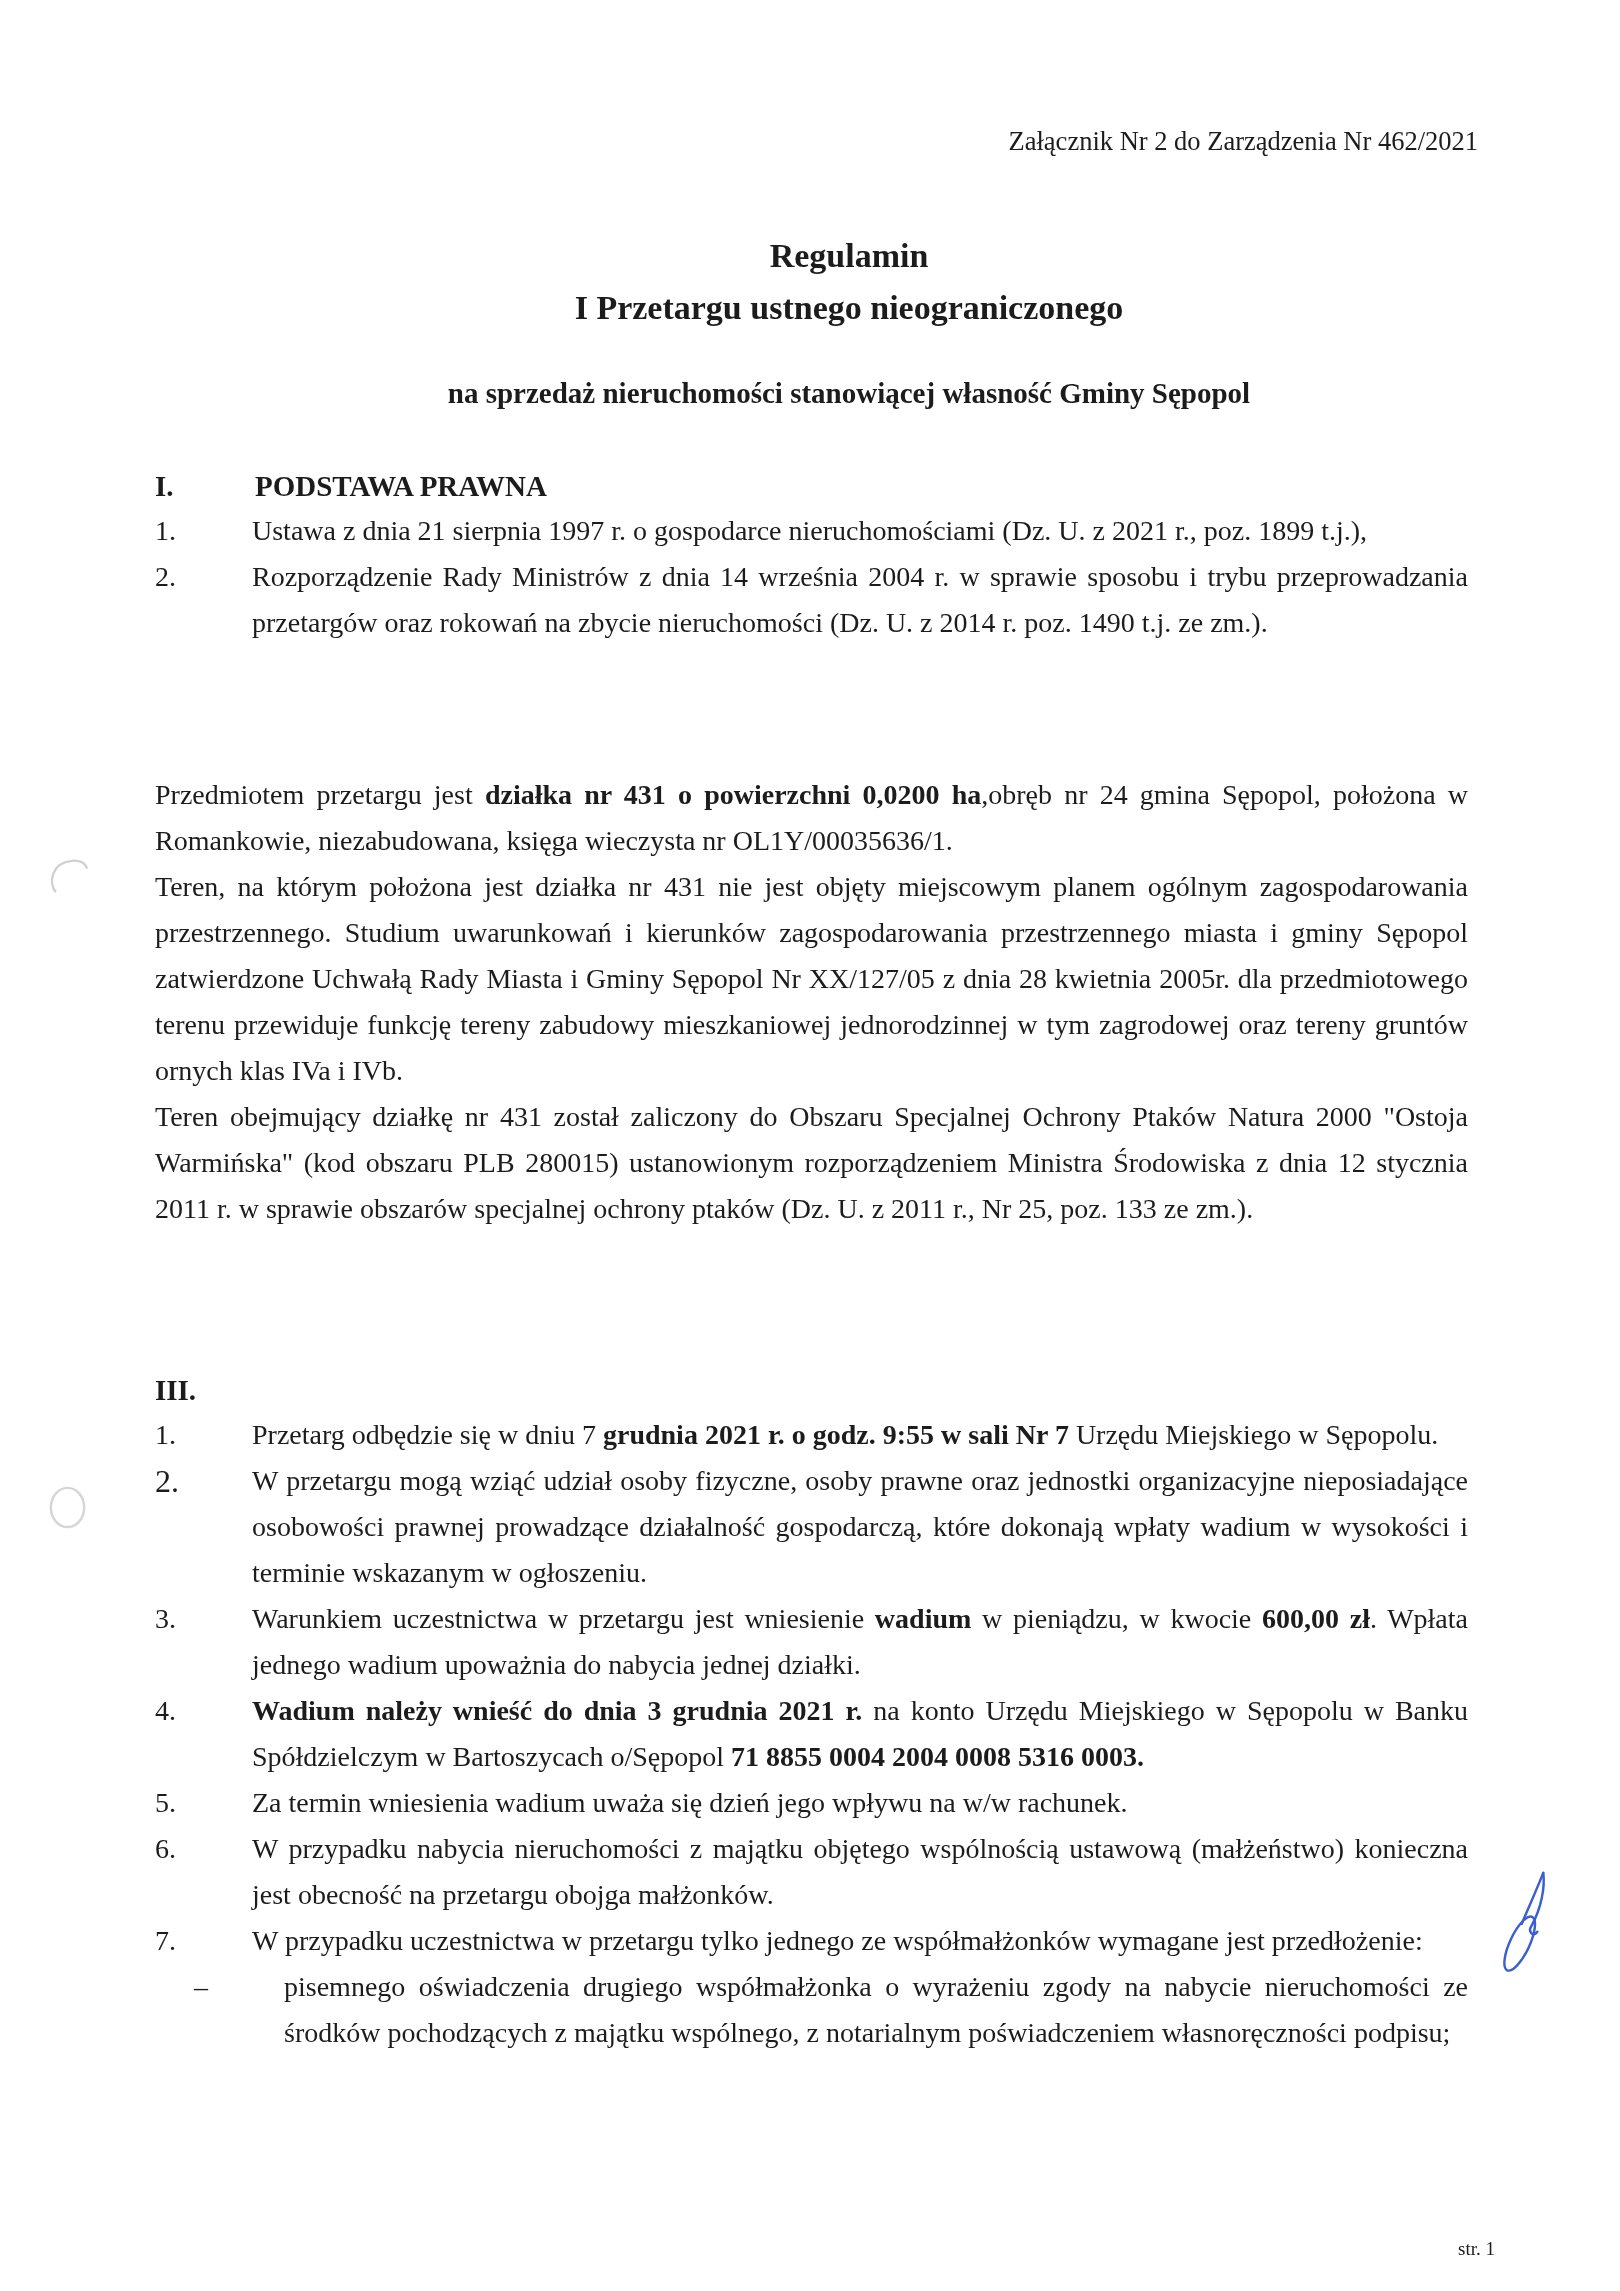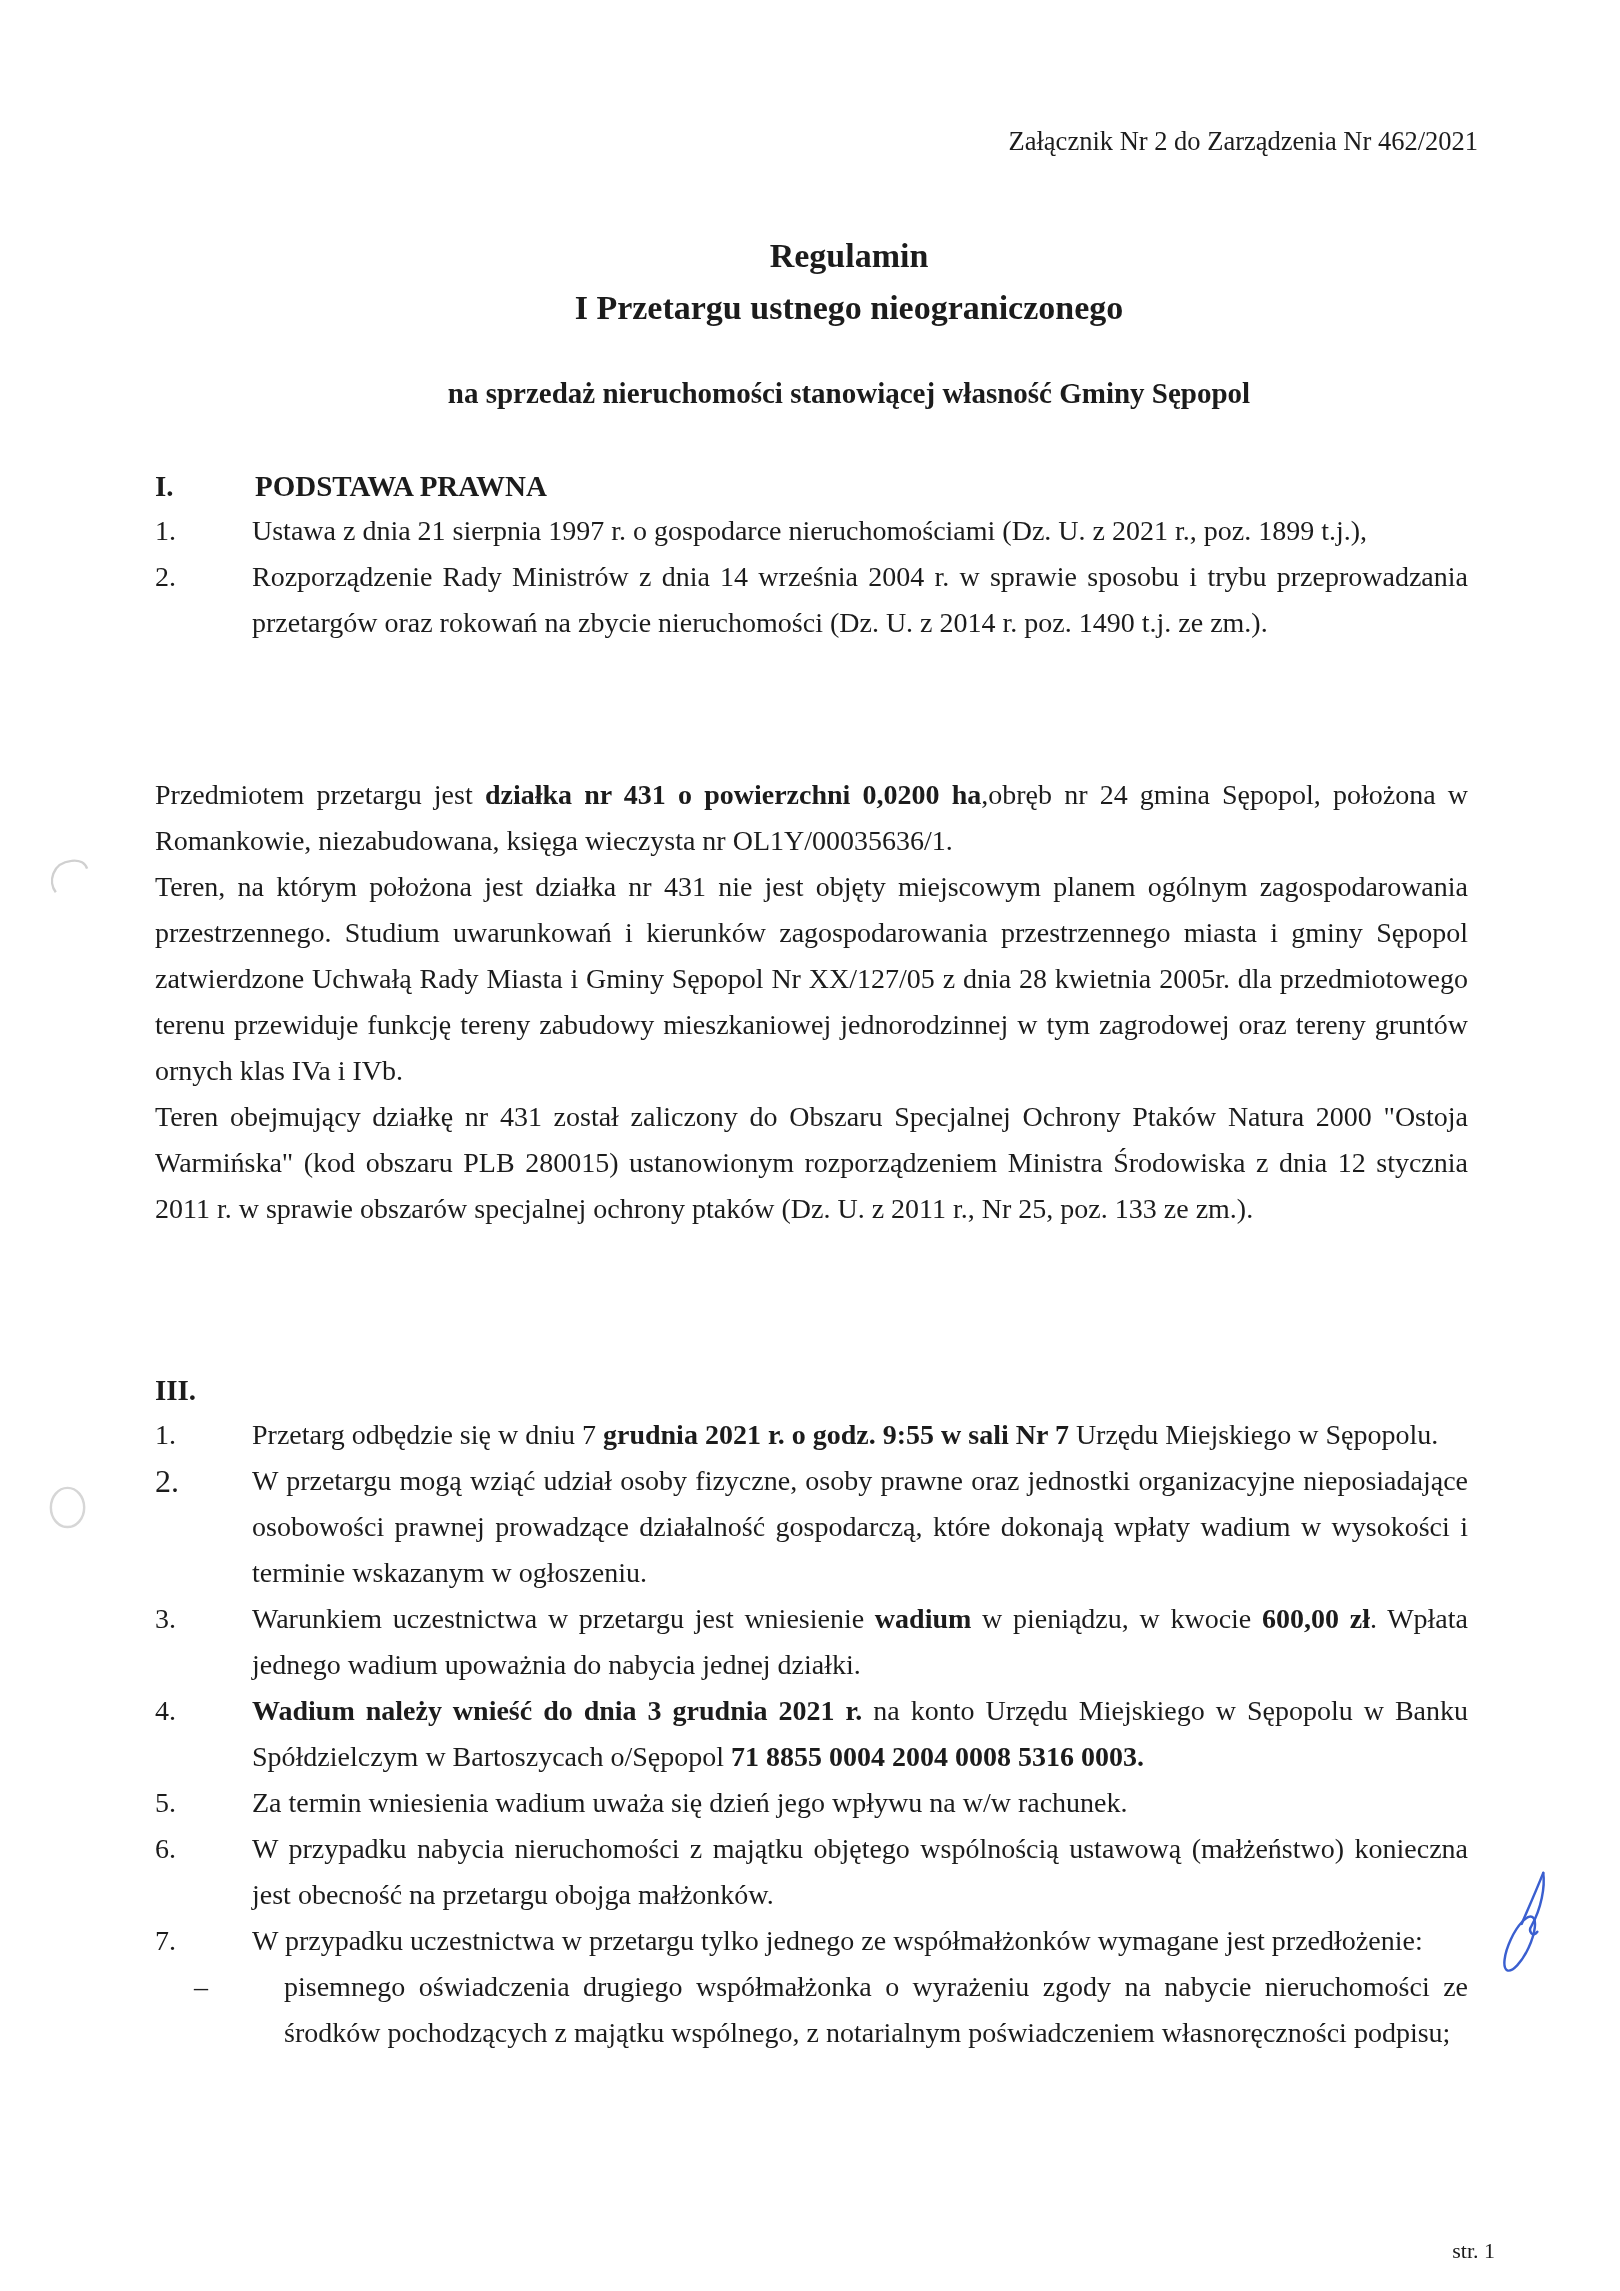--- a/index.html
+++ b/index.html
@@ -33,21 +33,21 @@
   }
   ol.items { list-style: none; margin: 0; padding: 0; }
   ol.items li { display: flex; }
   .li-num { width: 57px; flex-shrink: 0; font-size: 28px; line-height: 46px; }
   .li-num.big { font-size: 32px; }
   .li-text { flex: 1; margin-left: 40px; }
   .dash-item { display: flex; padding-left: 39px; }
   .dash-item .dash { width: 50px; flex-shrink: 0; font-size: 28px; line-height: 46px; }
   .dash-item .li-text { flex: 1; }
   b { font-weight: bold; }
-  .footer { position: absolute; right: 125px; top: 2238px; font-size: 22px; }
+  .footer { position: absolute; right: 125px; top: 2238px; font-size: 19px; }
   .mark { position: absolute; }
 </style>
 </head>
 <body>
 
 <div class="page">
 
   <div class="header-note">
     <div>Załącznik Nr 2 do Zarządzenia Nr 462/2021</div>
   </div>

